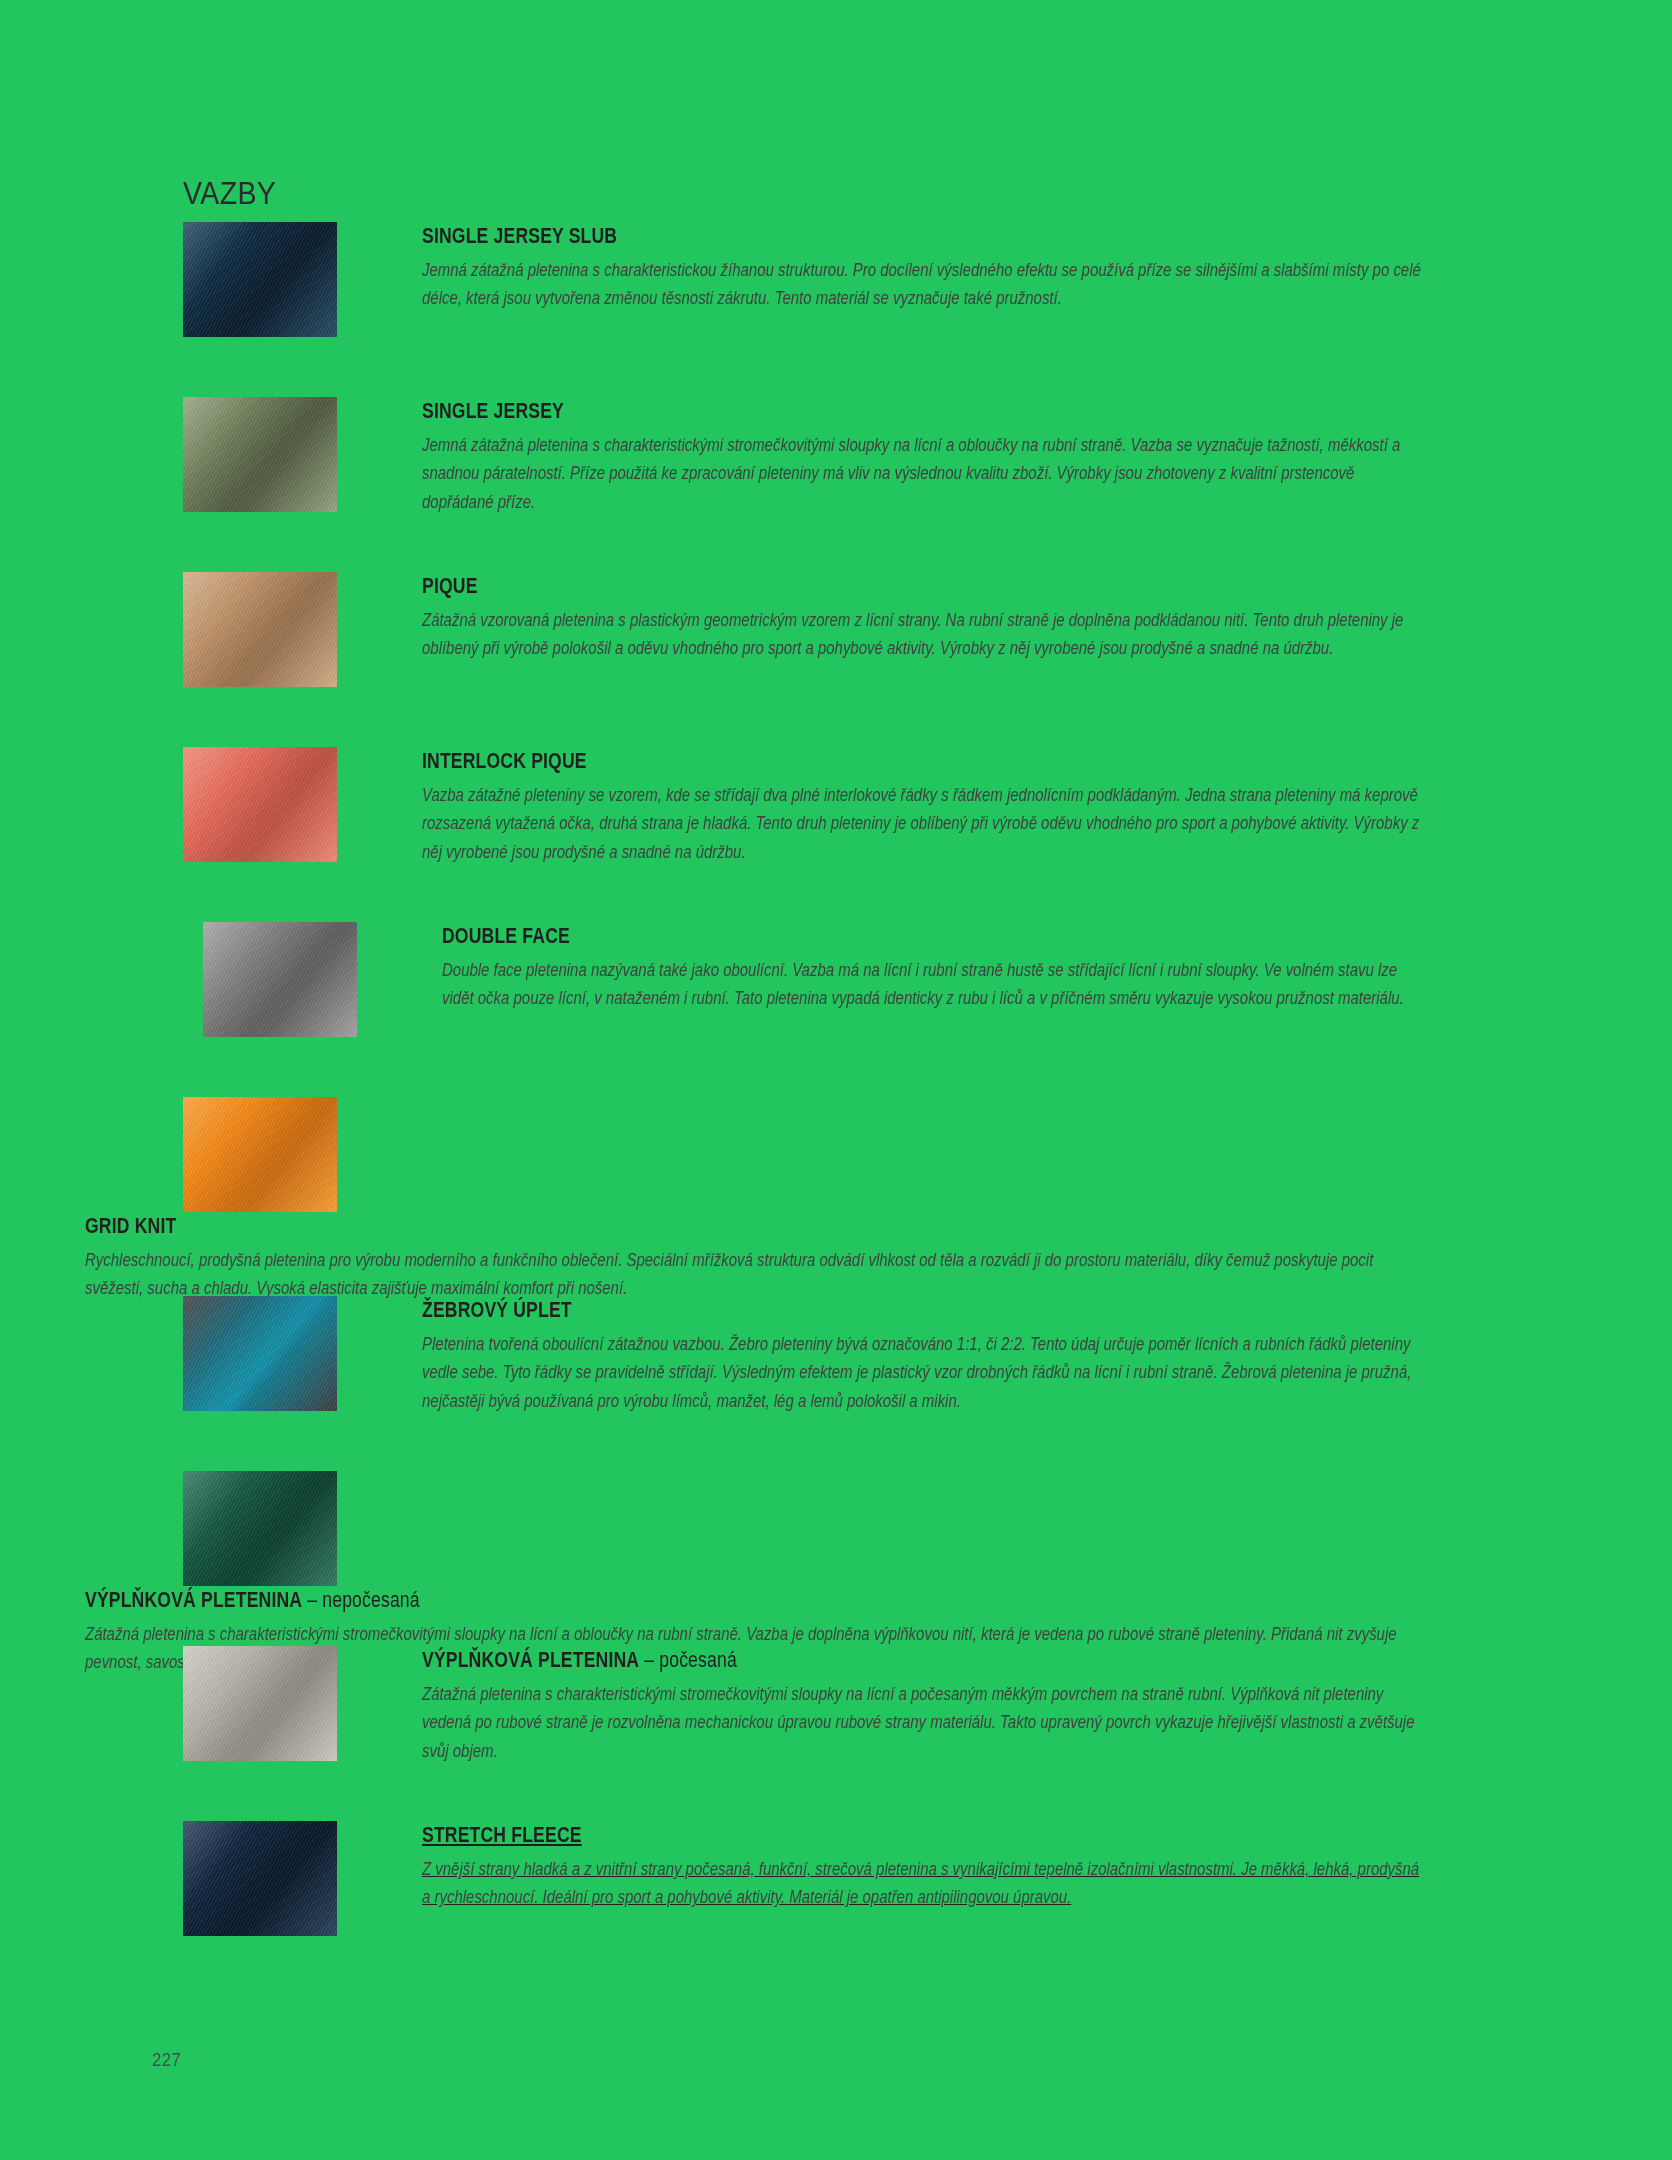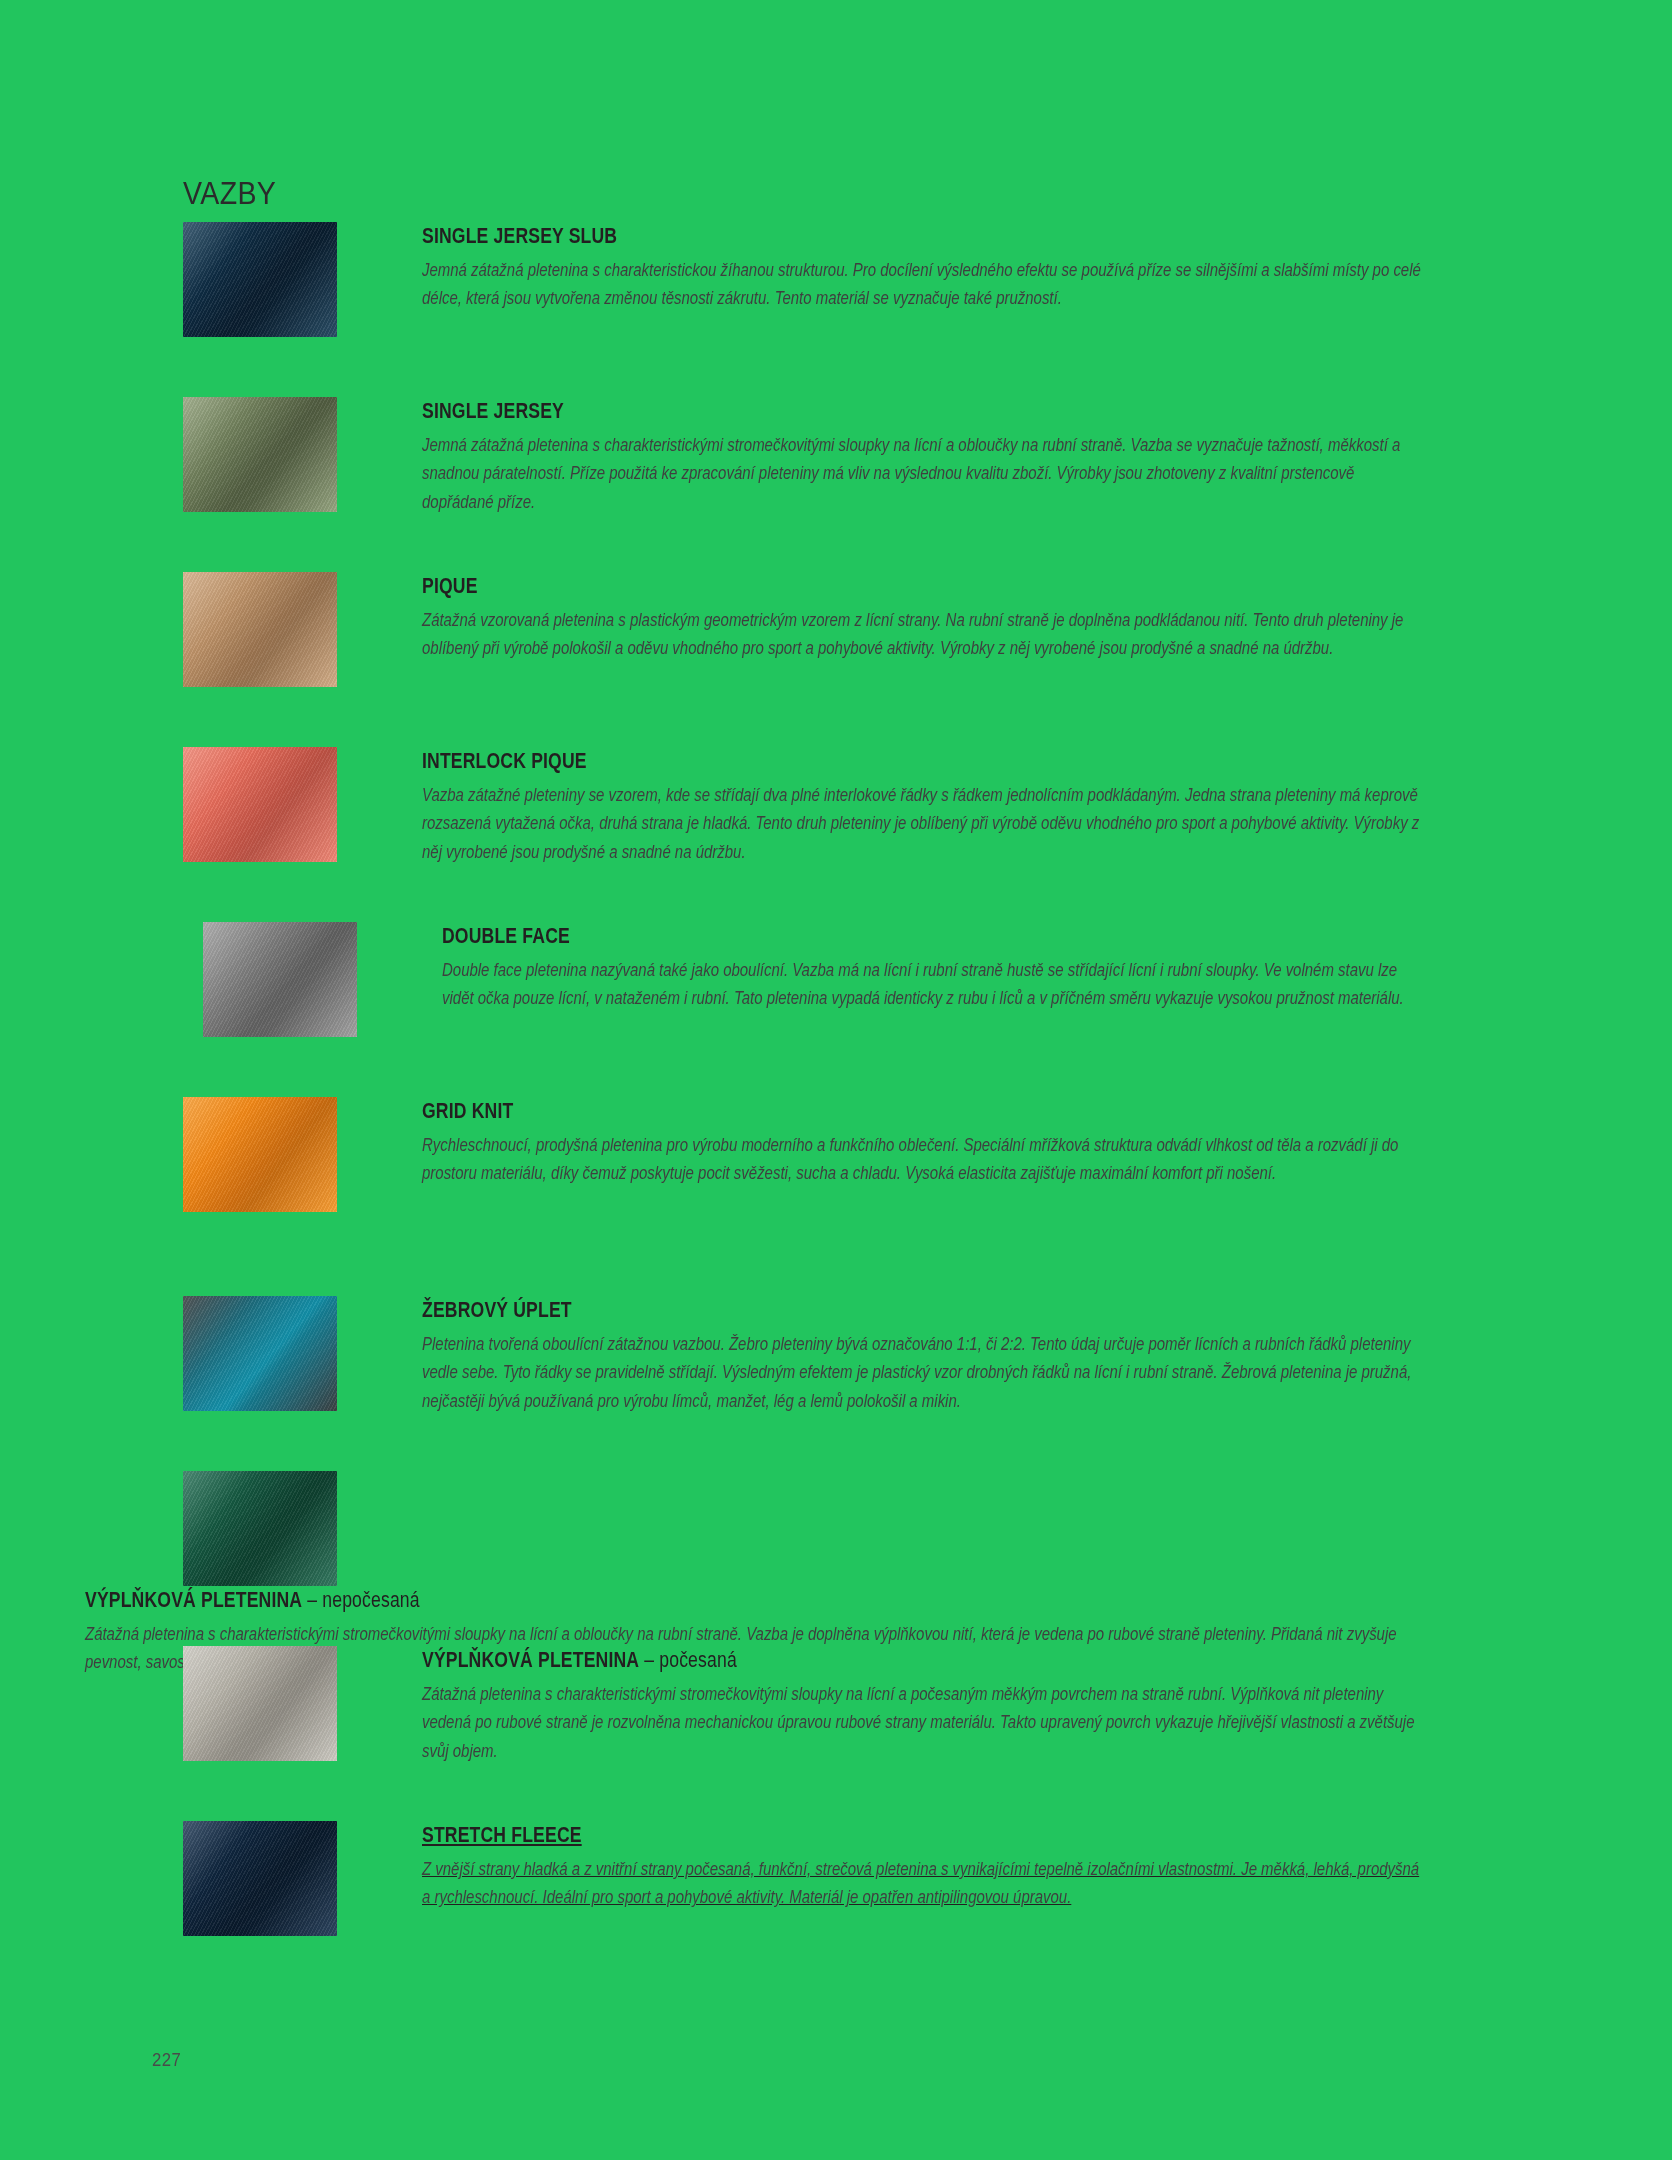--- a/index.html
+++ b/index.html
@@ -171,21 +171,21 @@
           <p class="entry-desc">Vazba zátažné pleteniny se vzorem, kde se střídají dva plné interlokové řádky s řádkem jednolícním podkládaným. Jedna strana pleteniny má keprově rozsazená vytažená očka, druhá strana je hladká. Tento druh pleteniny je oblíbený při výrobě oděvu vhodného pro sport a pohybové aktivity. Výrobky z něj vyrobené jsou prodyšné a snadné na údržbu.</p>
         </div>
       </div>
       <div class="entry" style="height: 175px; margin-left: 20px;">
         <div class="swatch" style="height: 115px; background: linear-gradient(131deg, rgb(154, 154, 154) 0%, rgb(111, 111, 111) 55%, rgb(154, 154, 154) 100%);"></div>
         <div class="entry-text">
           <h2 class="entry-title">DOUBLE FACE</h2>
           <p class="entry-desc">Double face pletenina nazývaná také jako oboulícní. Vazba má na lícní i rubní straně hustě se střídající lícní i rubní sloupky. Ve volném stavu lze vidět očka pouze lícní, v nataženém i rubní. Tato pletenina vypadá identicky z rubu i líců a v příčném směru vykazuje vysokou pružnost materiálu.</p>
         </div>
       </div>
-      <div class="entry" style="height: 175px;">
+      <div class="entry" style="height: 175px; flex-direction: column;">
         <div class="swatch" style="height: 115px; background: linear-gradient(131deg, rgb(247, 148, 30) 0%, rgb(239, 127, 18) 55%, rgb(247, 148, 30) 100%);"></div>
         <div class="entry-text">
           <h2 class="entry-title">GRID KNIT</h2>
           <p class="entry-desc">Rychleschnoucí, prodyšná pletenina pro výrobu moderního a funkčního oblečení. Speciální mřížková struktura odvádí vlhkost od těla a rozvádí ji do prostoru materiálu, díky čemuž poskytuje pocit svěžesti, sucha a chladu. Vysoká elasticita zajišťuje maximální komfort při nošení.</p>
         </div>
       </div>
       <div class="entry" style="height: 175px; margin-top: 24px;">
         <div class="swatch" style="height: 115px; background: linear-gradient(131deg, rgb(38, 41, 43) 0%, rgb(22, 167, 196) 55%, rgb(38, 41, 43) 100%);"></div>
         <div class="entry-text">
           <h2 class="entry-title">ŽEBROVÝ ÚPLET</h2>

